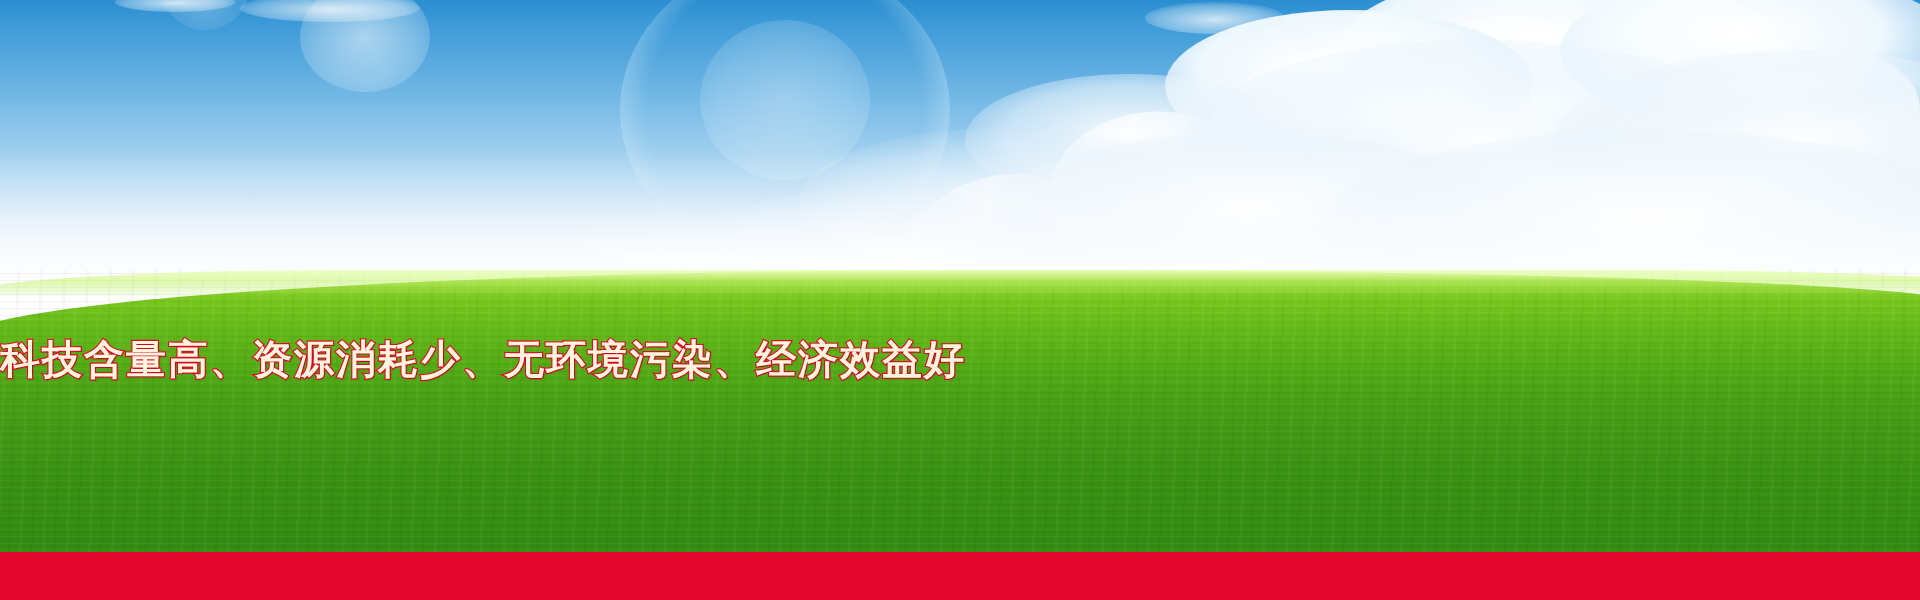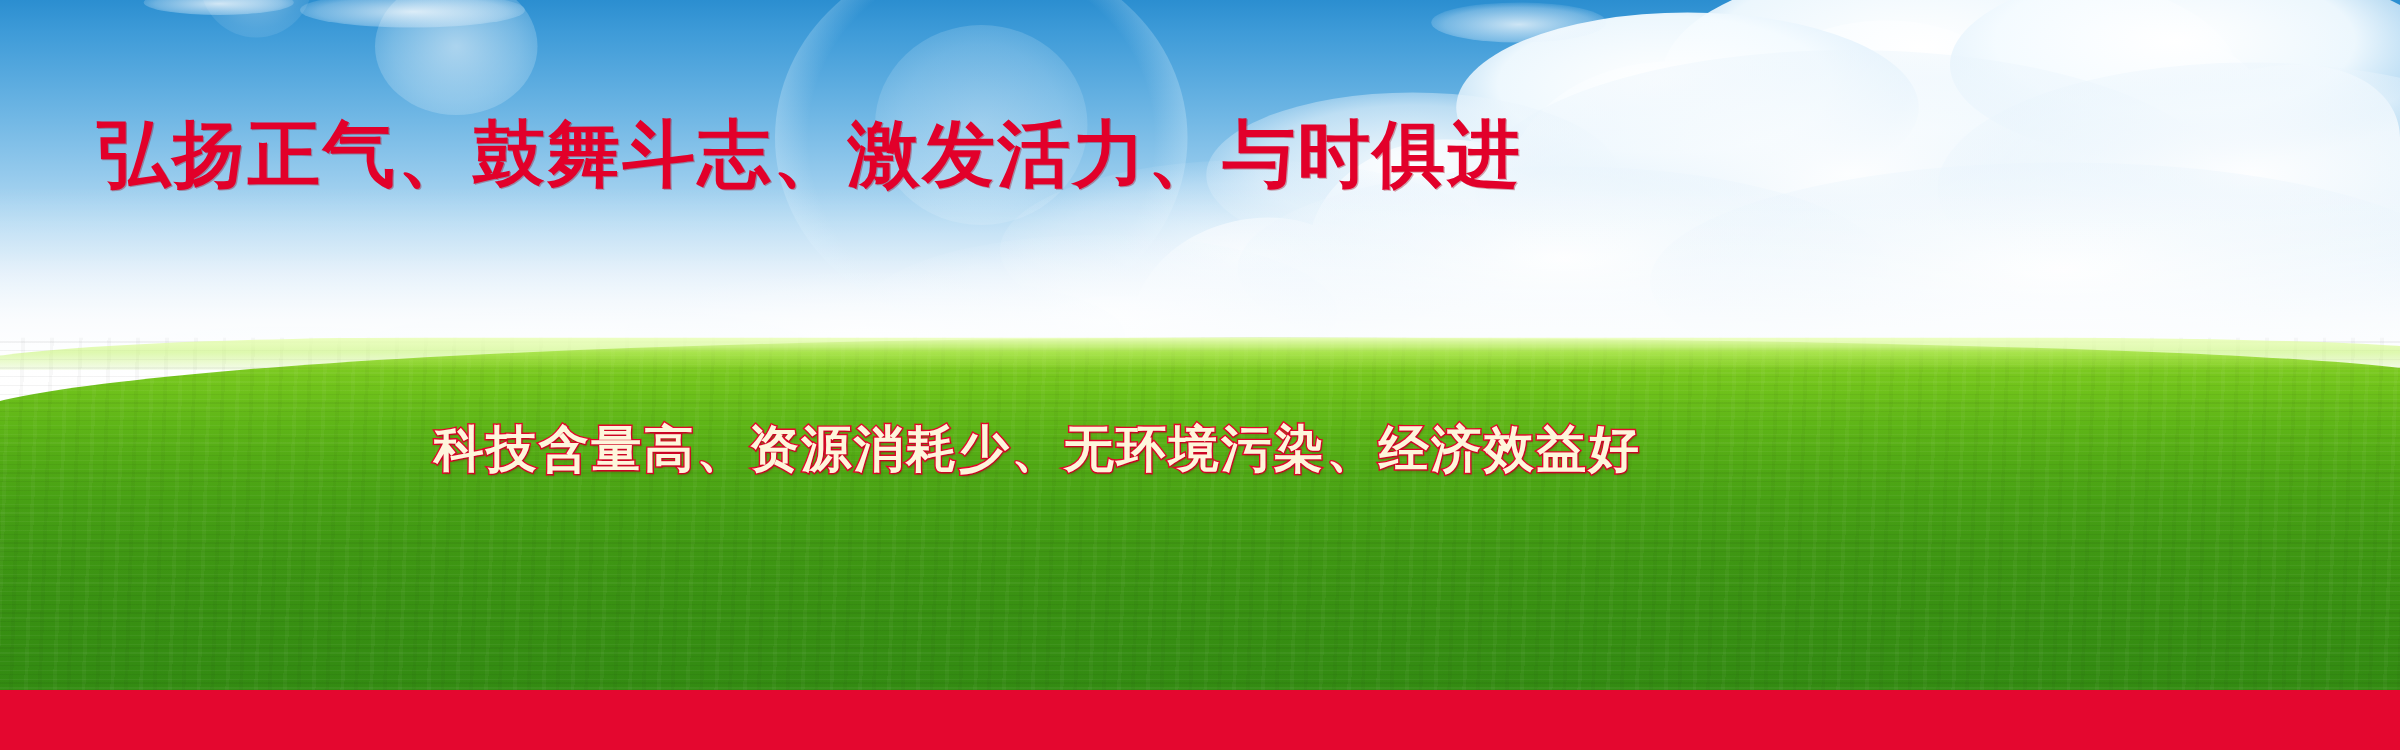--- a/index.html
+++ b/index.html
@@ -172,21 +172,20 @@
     text-align:center;
     font-family:"DejaVu Sans Mono","Liberation Mono",monospace;
     font-size:30px; font-weight:normal;
     color:#e4083a;
     letter-spacing:3px;
     white-space:nowrap;
   }
 
   .subline-cn{
     position:absolute; left:0; top:332px; width:1660px;
-    text-align:center;
     font-family:"Liberation Sans","DejaVu Sans",sans-serif;
     font-size:40px; font-weight:bold;
     color:#fdf6dc;
     letter-spacing:2px;
     white-space:nowrap;
     -webkit-text-stroke:2.2px #e4082c;
     paint-order:stroke fill;
     text-shadow:
       0 0 1px #e4082c,
       1px 1px 2px rgba(120,0,15,.35);
@@ -267,19 +266,18 @@
     <div class="grass">
       <div class="grass-streaks"></div>
       <div class="grass-mottle"></div>
     </div>
     <div class="grass-rim"></div>
   </div>
 
   <div class="red-bar"></div>
 
   <div class="text-layer">
-    <div class="headline">弘扬正气、鼓舞斗志、激发活力、与时俱进</div>
 
 
     <div class="subline-cn">科技含量高、资源消耗少、无环境污染、经济效益好</div>
   </div>
 
 </div>
 
 </body></html>

